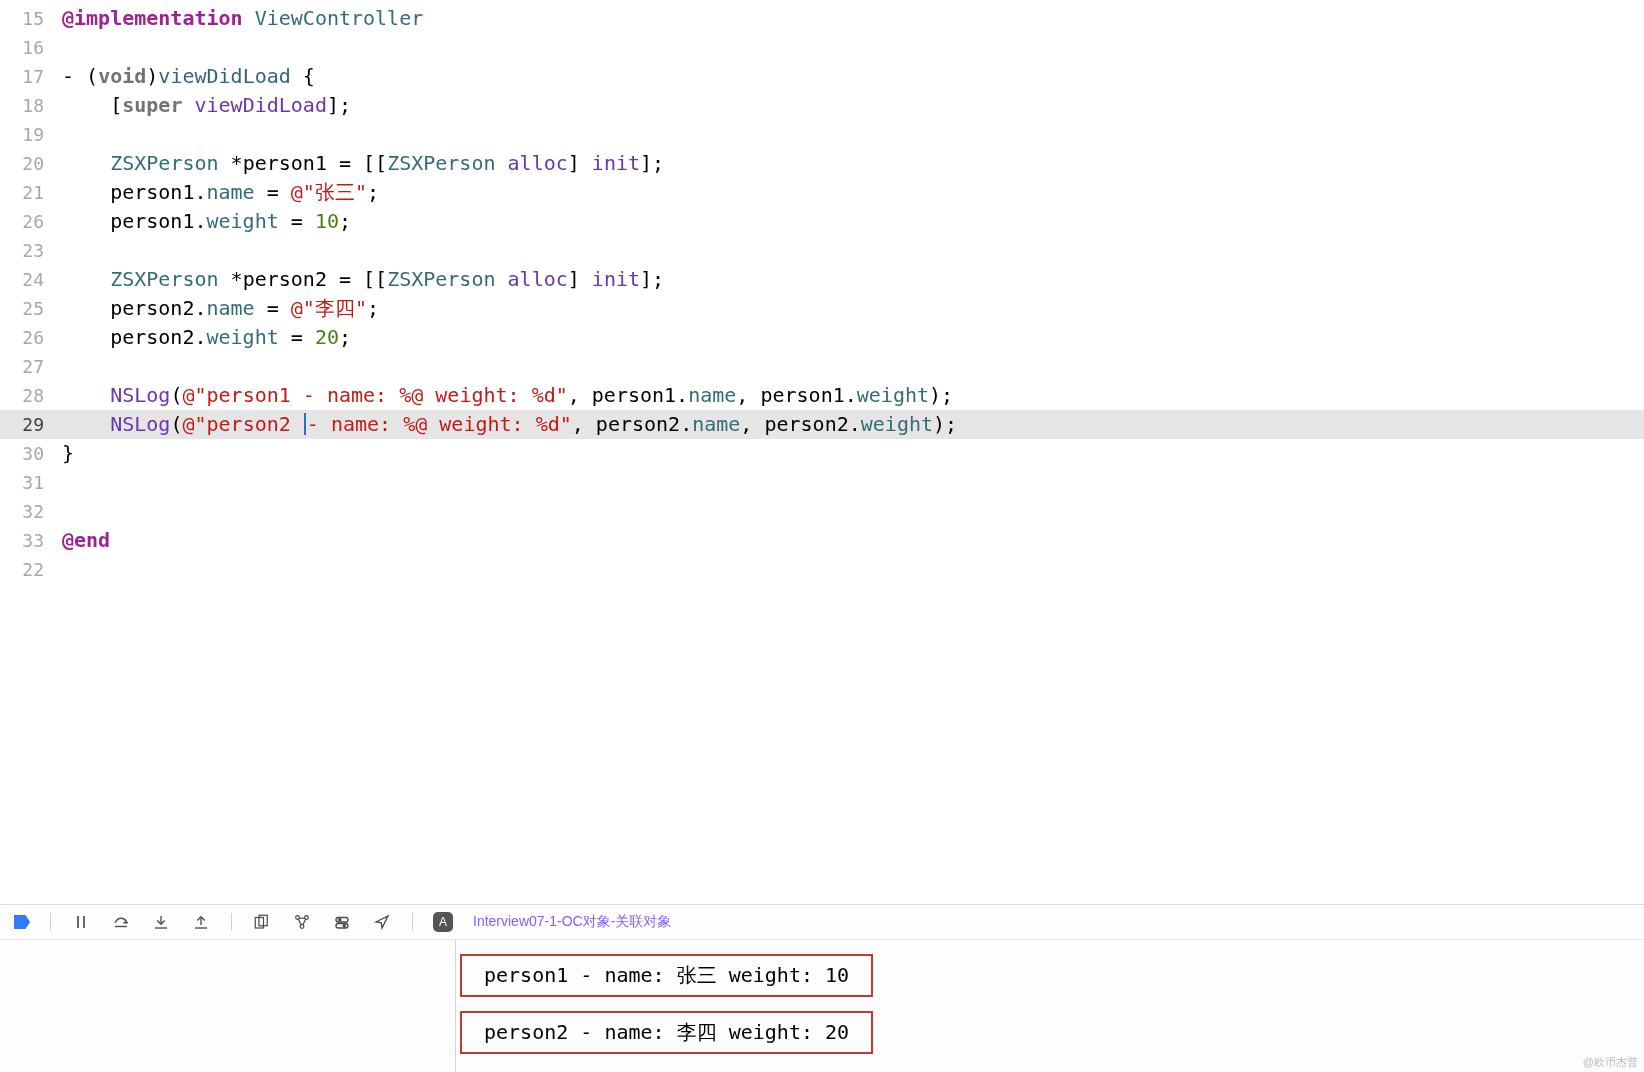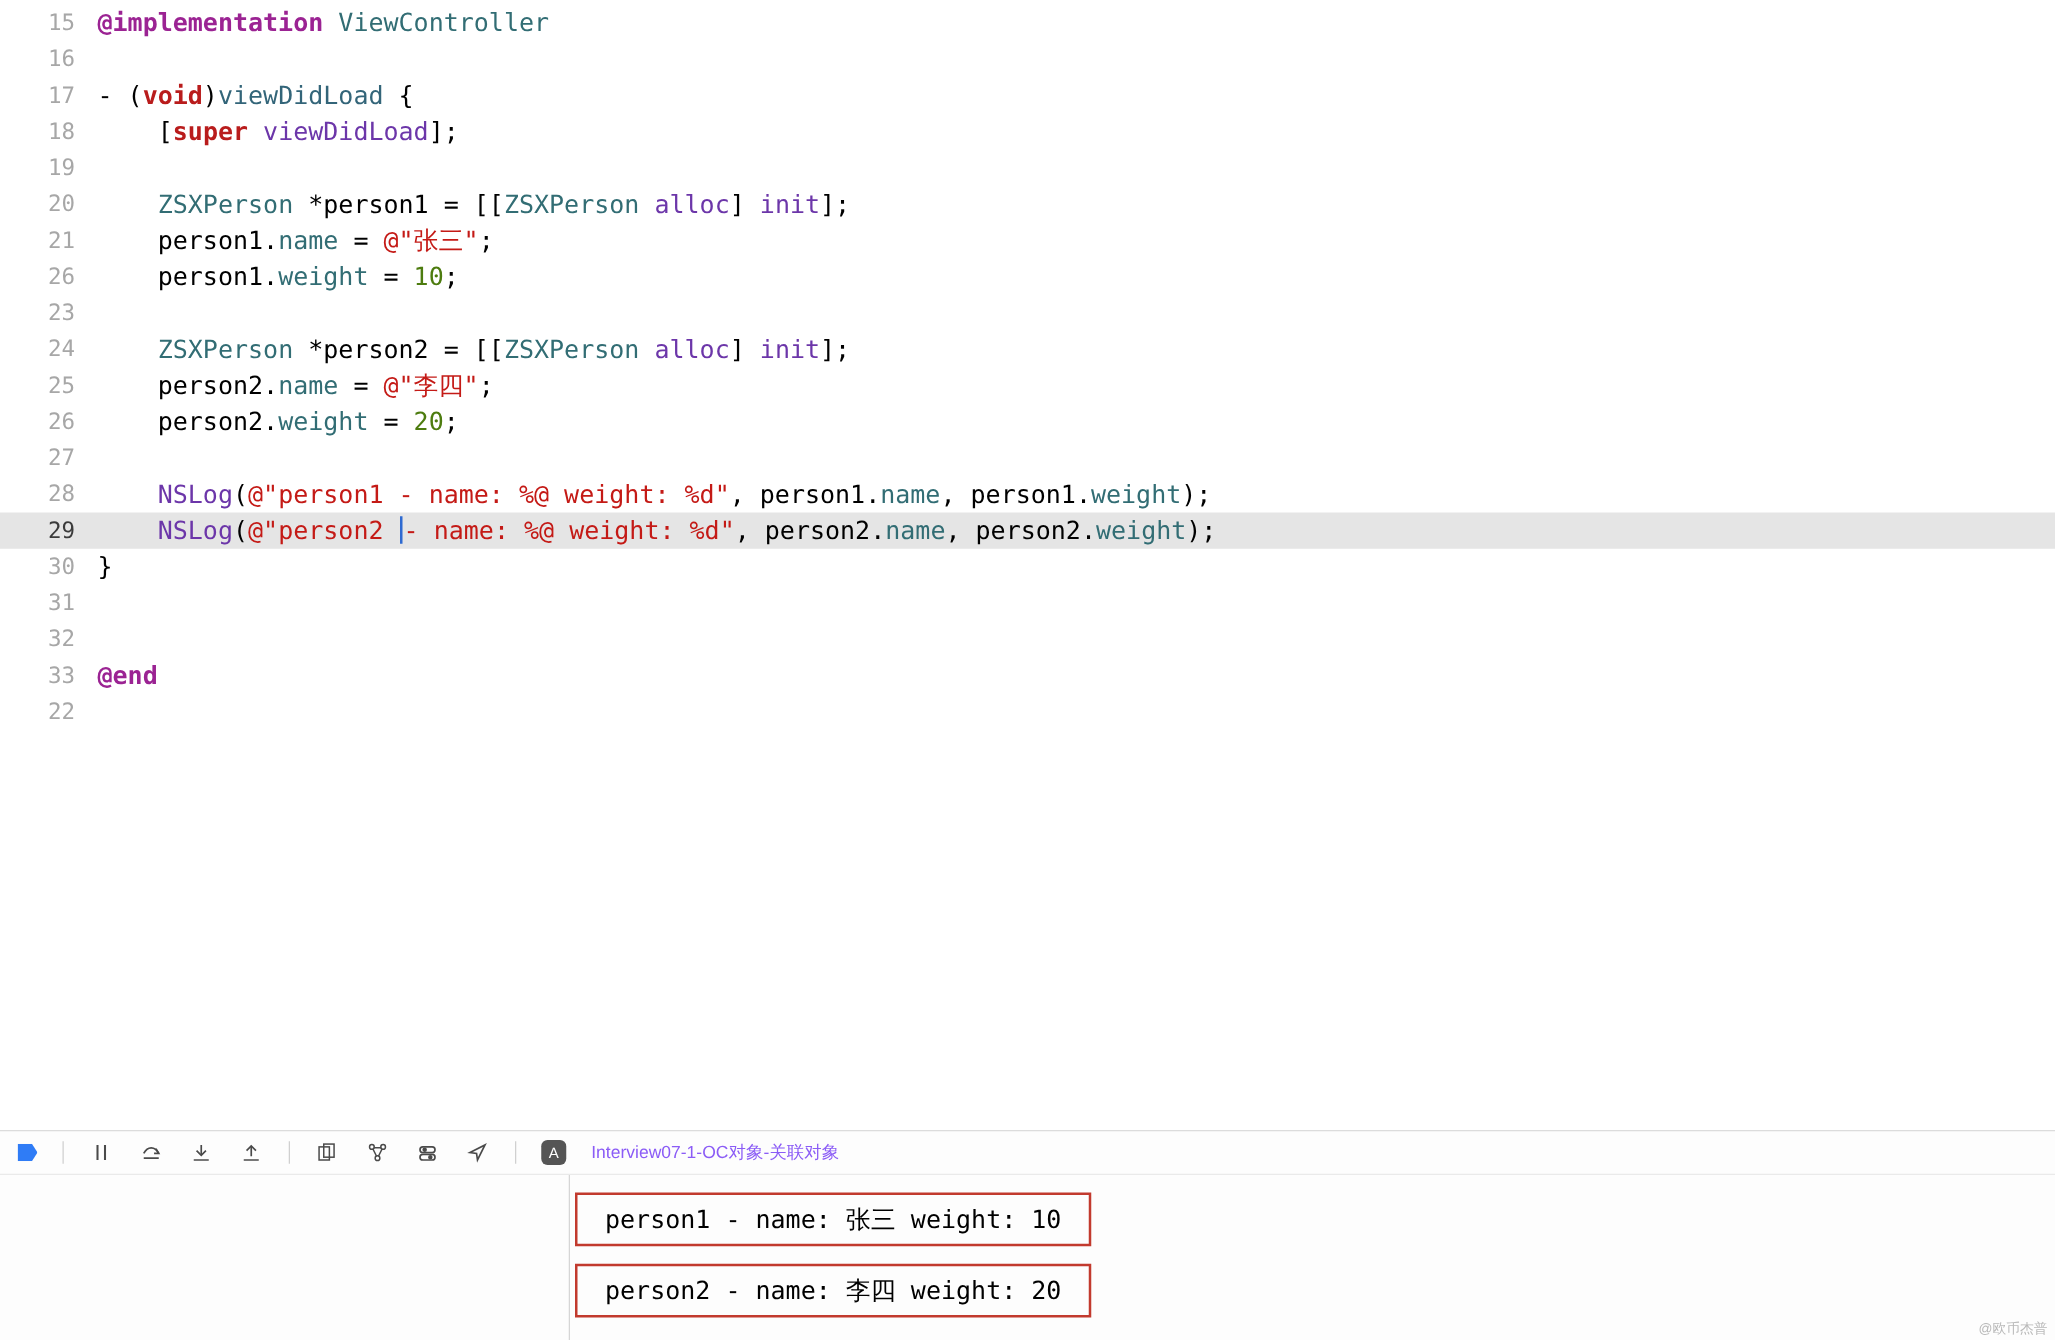--- a/index.html
+++ b/index.html
@@ -18,36 +18,35 @@
     background: #fff;
     padding-top: 4px;
     padding-bottom: 6px;
   }
   .line {
     display: flex;
     align-items: flex-start;
     height: 29px;
     line-height: 29px;
     white-space: pre;
-    padding-left: 16px;
   }
   .line.highlight { background: #e5e5e5; }
   .gutter {
     width: 62px;
     text-align: right;
     padding-right: 18px;
     color: #a7a7a7;
     font-size: 18px;
     user-select: none;
     flex-shrink: 0;
   }
   .line.highlight .gutter { color: #3b3b3b; font-weight: 500; }
   .code { flex: 1 1 auto; }
   .kw-directive { color: #9b2393; font-weight: 600; }
-  .kw { color: #b91c1c; font-weight: 600; }
+  .kw { color: #737373; font-weight: 600; }
   .type-user { color: #326d74; }
   .ident-user { color: #326d74; }
   .method-user { color: #336579; }
   .msg-sys { color: #6c36a9; }
   .num { color: #4d7c0f; }
   .str { color: #c41a16; }
   .plain { color: #000; }
   .fn { color: #6c36a9; }
   .cursor {
     display: inline-block;

